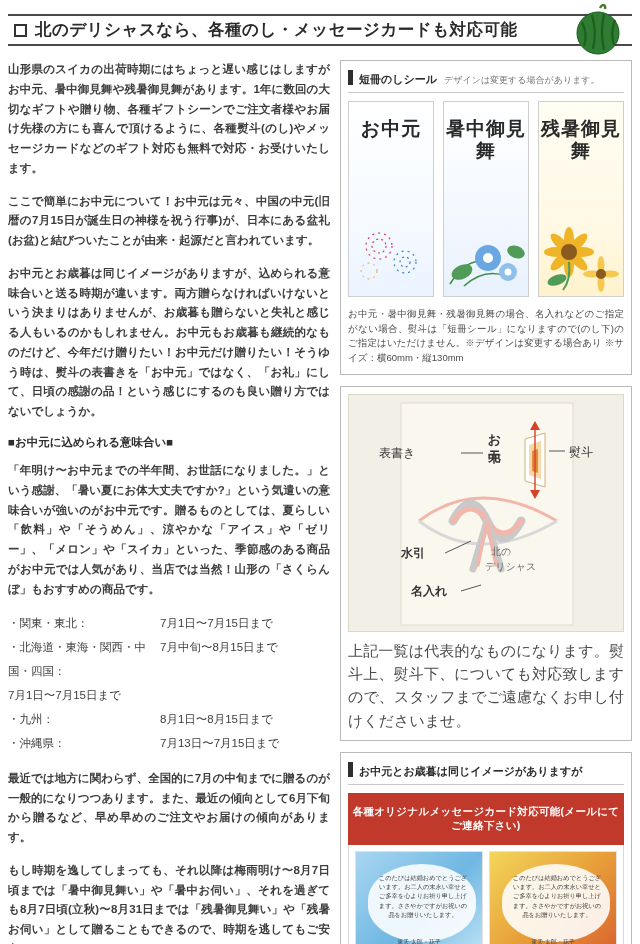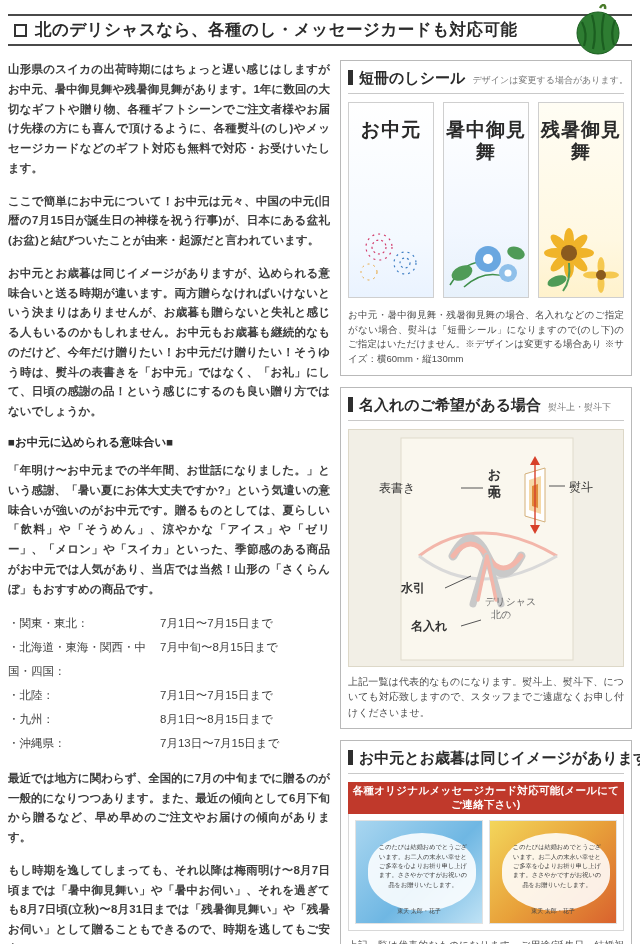--- a/index.html
+++ b/index.html
@@ -99,21 +99,21 @@
   }
   .panel-tick {
     width: 5px; height: 15px;
     background: #2e2e2e;
     margin-right: 6px;
     flex: none;
     position: relative;
     top: 2px;
   }
   .panel-title {
-    font-size: 15px;
+    font-size: 11px;
     font-weight: bold;
     color: #2b2b2b;
     white-space: nowrap;
   }
   .panel-note-inline {
     font-size: 9px;
     color: #777;
     margin-left: 7px;
     white-space: nowrap;
   }
@@ -155,41 +155,41 @@
 
   
   .noshi-box {
     background: #f2efe6;
     border: 1px solid #ddd8c8;
     height: 238px;
     position: relative;
     overflow: hidden;
   }
   .noshi-note {
-    font-size: 10px;
+    font-size: 15px;
     line-height: 1.55;
     color: #4a4a4a;
     margin-top: 7px;
     text-align: justify;
   }
   .nlabel {
     position: absolute;
     font-size: 12px;
     color: #333;
     white-space: nowrap;
   }
 
   
   .msg-banner {
     background: #c0392b;
     color: #fff;
     font-size: 10.5px;
     font-weight: bold;
     text-align: center;
-    padding: 2px 2px;
+    padding: 12px 2px;
     letter-spacing: .3px;
   }
   .msg-cards {
     display: flex; gap: 6px;
     border: 1px solid #d8d8d8;
     border-top: none;
     padding: 6px;
     background: #fff;
   }
   .msg-card {
@@ -266,21 +266,20 @@
       <div class="area-list">
         <div class="area-row">
           <span class="area-name">・関東・東北：</span>
           <span class="area-date">7月1日〜7月15日まで</span>
         </div>
         <div class="area-row">
           <span class="area-name">・北海道・東海・関西・中国・四国：</span>
           <span class="area-date">7月中旬〜8月15日まで</span>
         </div>
         <div class="area-row">
-          <span class="area-name">・北陸：</span>
           <span class="area-date">7月1日〜7月15日まで</span>
         </div>
         <div class="area-row">
           <span class="area-name">・九州：</span>
           <span class="area-date">8月1日〜8月15日まで</span>
         </div>
         <div class="area-row">
           <span class="area-name">・沖縄県：</span>
           <span class="area-date">7月13日〜7月15日まで</span>
         </div>
@@ -356,25 +355,20 @@
               <circle cx="62" cy="62" r="5" fill="#8a5a1e"></circle>
               <path d="M30 50 q2 18 -6 28" stroke="#4f9b57" stroke-width="2" fill="none"></path>
               <ellipse cx="18" cy="68" rx="10" ry="5" fill="#4f9b57" transform="rotate(-20 18 68)"></ellipse>
             </svg>
           </div>
         </div>
         <div class="panel-caption">お中元・暑中御見舞・残暑御見舞の場合、名入れなどのご指定がない場合、熨斗は「短冊シール」になりますので(のし下)のご指定はいただけません。※デザインは変更する場合あり ※サイズ：横60mm・縦130mm</div>
       </div>
 
       <div class="panel">
-        <div class="panel-title-row">
-          <span class="panel-tick"></span>
-          <span class="panel-title">名入れのご希望がある場合</span>
-          <span class="panel-note-inline">熨斗上・熨斗下</span>
-        </div>
         <div class="noshi-box">
           <svg viewBox="0 0 276 238" width="276" height="238">
 
             <rect x="52" y="8" width="172" height="222" fill="#faf7ee" stroke="#e0dbcc"></rect>
 
             <path d="M70 126 q60 -46 138 0" stroke="#f3b6aa" stroke-width="3" fill="none"></path>
             <path d="M70 126 q60 46 138 0" stroke="#d9d9d9" stroke-width="3" fill="none"></path>
             <path d="M104 126 q18 -34 34 0 q16 34 34 0" stroke="#c9c9c9" stroke-width="9" fill="none" stroke-linecap="round"></path>
             <path d="M104 126 q18 -24 34 0 q16 24 34 0" stroke="#f3b6aa" stroke-width="5" fill="none" stroke-linecap="round"></path>
             <path d="M138 126 l-14 48 M138 126 l14 48" stroke="#c9c9c9" stroke-width="7" fill="none" stroke-linecap="round"></path>
@@ -391,21 +385,21 @@
             <line x1="112" y1="58" x2="134" y2="58" stroke="#555" stroke-width="1"></line>
             <line x1="216" y1="56" x2="200" y2="56" stroke="#555" stroke-width="1"></line>
             <line x1="96" y1="158" x2="122" y2="146" stroke="#555" stroke-width="1"></line>
             <line x1="112" y1="196" x2="132" y2="190" stroke="#555" stroke-width="1"></line>
           </svg>
           <span class="nlabel" style="left:30px; top:50px;">表書き</span>
           <span class="nlabel" style="left:136px; top:30px; writing-mode:vertical-rl; font-size:13px; font-weight:bold;">お中元</span>
           <span class="nlabel" style="left:220px; top:49px;">熨斗</span>
           <span class="nlabel" style="left:52px; top:150px; font-weight:bold;">水引</span>
           <span class="nlabel" style="left:62px; top:188px; font-weight:bold;">名入れ</span>
-          <span class="nlabel" style="left:142px; top:150px; font-size:10px; color:#6b6b6b;margin-top:28px;">北の</span>
+          <span class="nlabel" style="left:142px; top:150px; font-size:10px; color:#6b6b6b;">北の</span>
           <span class="nlabel" style="left:136px; top:165px; font-size:10px; color:#6b6b6b;">デリシャス</span>
         </div>
         <div class="noshi-note">上記一覧は代表的なものになります。熨斗上、熨斗下、についても対応致しますので、スタッフまでご遠慮なくお申し付けくださいませ。</div>
       </div>
 
       <div class="panel">
         <div class="panel-title-row">
           <span class="panel-tick"></span>
           <span class="panel-title">お中元とお歳暮は同じイメージがありますが</span>
         </div>

